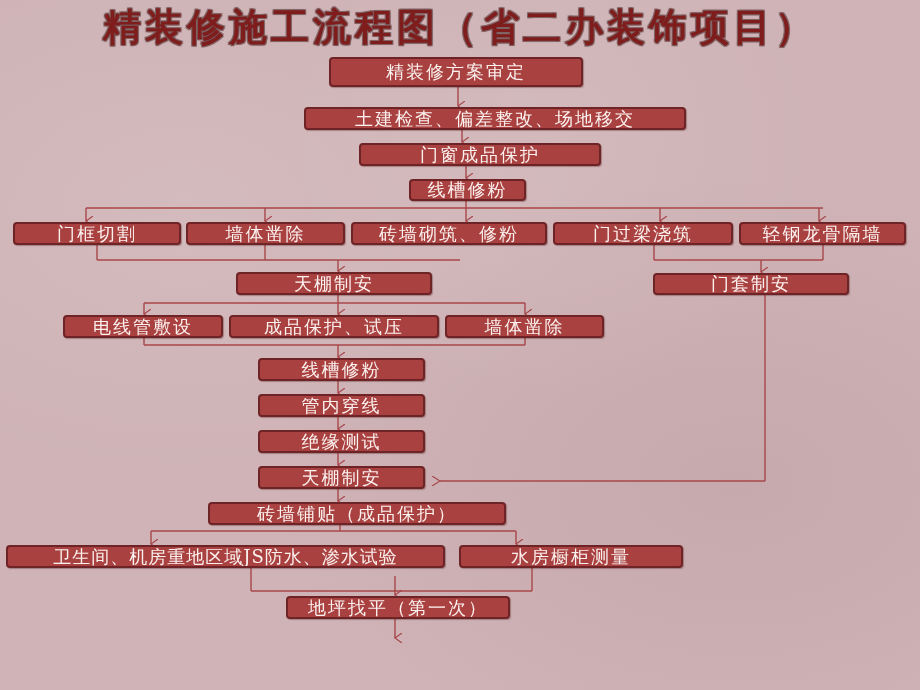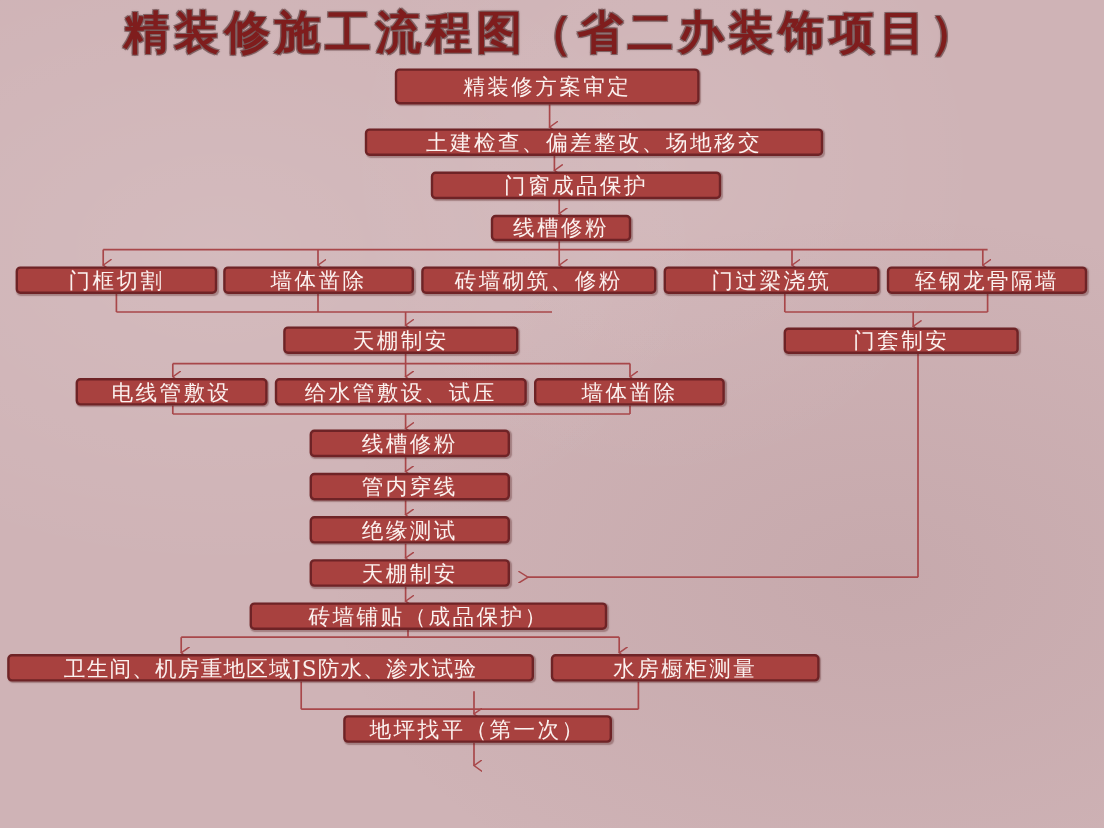--- a/index.html
+++ b/index.html
@@ -94,21 +94,21 @@
 <div class="box" style="left:13px;top:222px;width:168px;height:23px;">门框切割</div>
 <div class="box" style="left:186px;top:222px;width:159px;height:23px;">墙体凿除</div>
 <div class="box" style="left:351px;top:222px;width:196px;height:23px;">砖墙砌筑、修粉</div>
 <div class="box" style="left:553px;top:222px;width:180px;height:23px;">门过梁浇筑</div>
 <div class="box" style="left:739px;top:222px;width:167px;height:23px;">轻钢龙骨隔墙</div>
 
 <div class="box" style="left:236px;top:272px;width:196px;height:23px;">天棚制安</div>
 <div class="box" style="left:653px;top:273px;width:196px;height:22px;">门套制安</div>
 
 <div class="box" style="left:63px;top:315px;width:160px;height:23px;">电线管敷设</div>
-<div class="box" style="left:229px;top:315px;width:210px;height:23px;">给水管敷设、试压</div>
+<div class="box" style="left:229px;top:315px;width:210px;height:23px;">成品保护、试压</div>
 <div class="box" style="left:445px;top:315px;width:159px;height:23px;">墙体凿除</div>
 
 <div class="box" style="left:258px;top:358px;width:167px;height:23px;">线槽修粉</div>
 <div class="box" style="left:258px;top:394px;width:167px;height:23px;">管内穿线</div>
 <div class="box" style="left:258px;top:430px;width:167px;height:23px;">绝缘测试</div>
 <div class="box" style="left:258px;top:466px;width:167px;height:23px;">天棚制安</div>
 
 <div class="box" style="left:208px;top:502px;width:298px;height:23px;">砖墙铺贴（成品保护）</div>
 
 <div class="box" style="left:6px;top:545px;width:439px;height:23px;letter-spacing:1px;">卫生间、机房重地区域JS防水、渗水试验</div>

